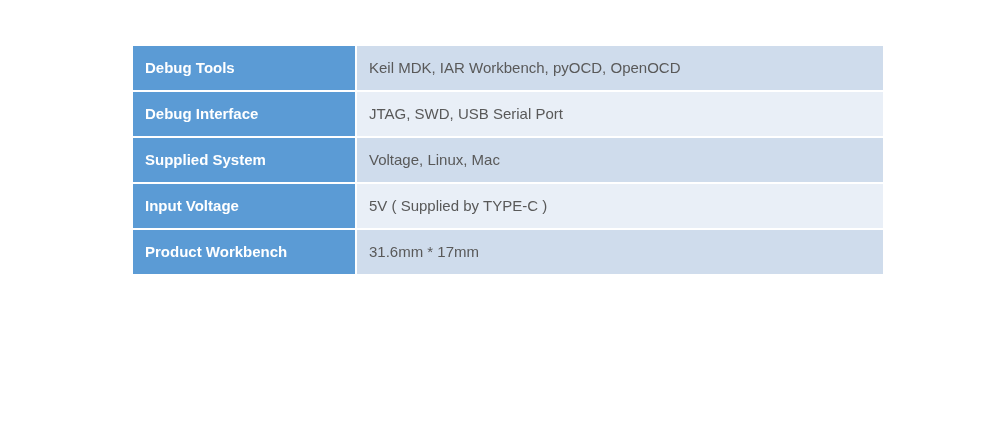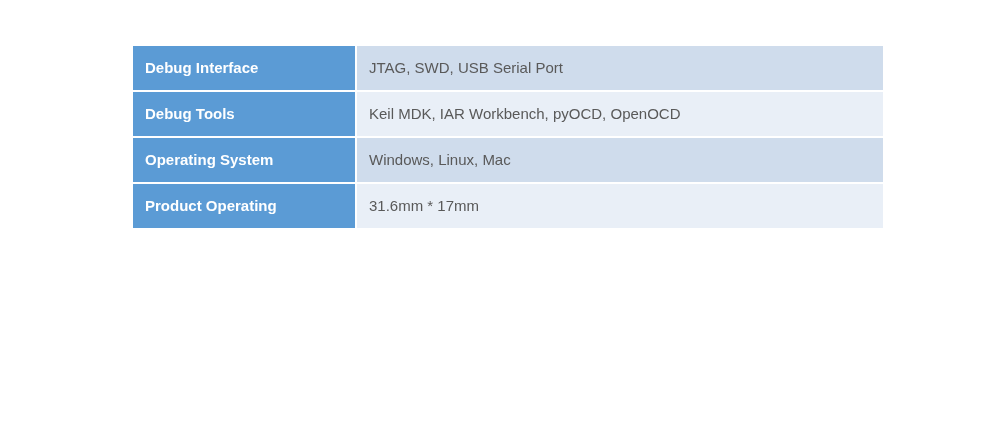--- a/index.html
+++ b/index.html
@@ -51,30 +51,34 @@
     background: var(--row-even-bg, #E9EFF7);
   }
 </style>
 </head>
 <body>
 
 <div class="page">
   <table class="spec-table">
     <tbody>
       <tr>
+        <td class="label-cell">Debug Tools</td>
+        <td class="value-cell">Keil MDK, IAR Workbench, pyOCD, OpenOCD</td>
+      </tr>
+      <tr>
         <td class="label-cell">Debug Interface</td>
         <td class="value-cell">JTAG, SWD, USB Serial Port</td>
       </tr>
       <tr>
-        <td class="label-cell">Debug Tools</td>
-        <td class="value-cell">Keil MDK, IAR Workbench, pyOCD, OpenOCD</td>
+        <td class="label-cell">Supplied System</td>
+        <td class="value-cell">Voltage, Linux, Mac</td>
       </tr>
       <tr>
-        <td class="label-cell">Operating System</td>
-        <td class="value-cell">Windows, Linux, Mac</td>
+        <td class="label-cell">Input Voltage</td>
+        <td class="value-cell">5V ( Supplied by TYPE-C )</td>
       </tr>
       <tr>
-        <td class="label-cell">Product Operating</td>
+        <td class="label-cell">Product Workbench</td>
         <td class="value-cell">31.6mm * 17mm</td>
       </tr>
     </tbody>
   </table>
 </div>
 
 </body></html>

